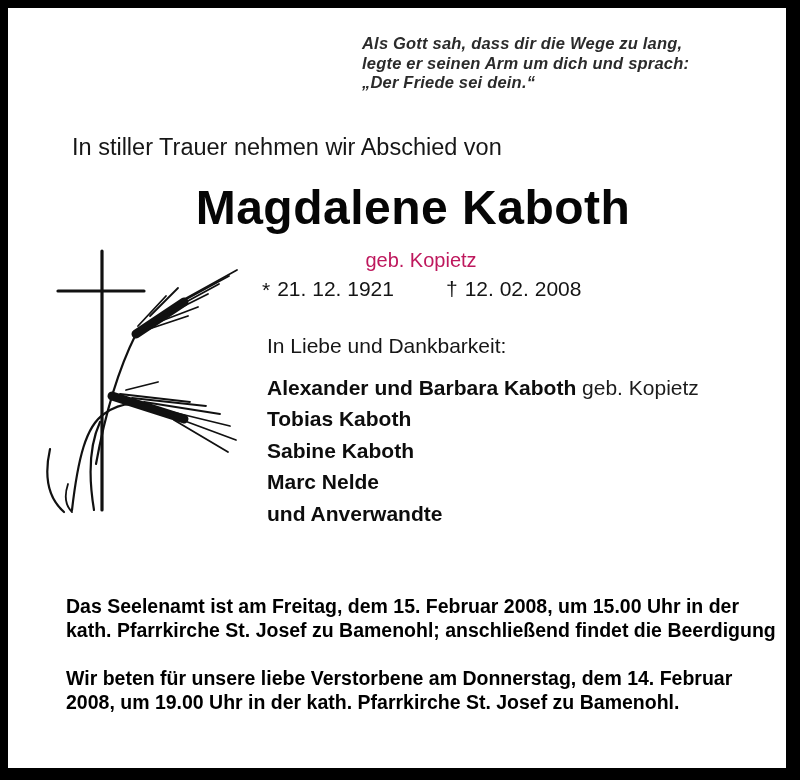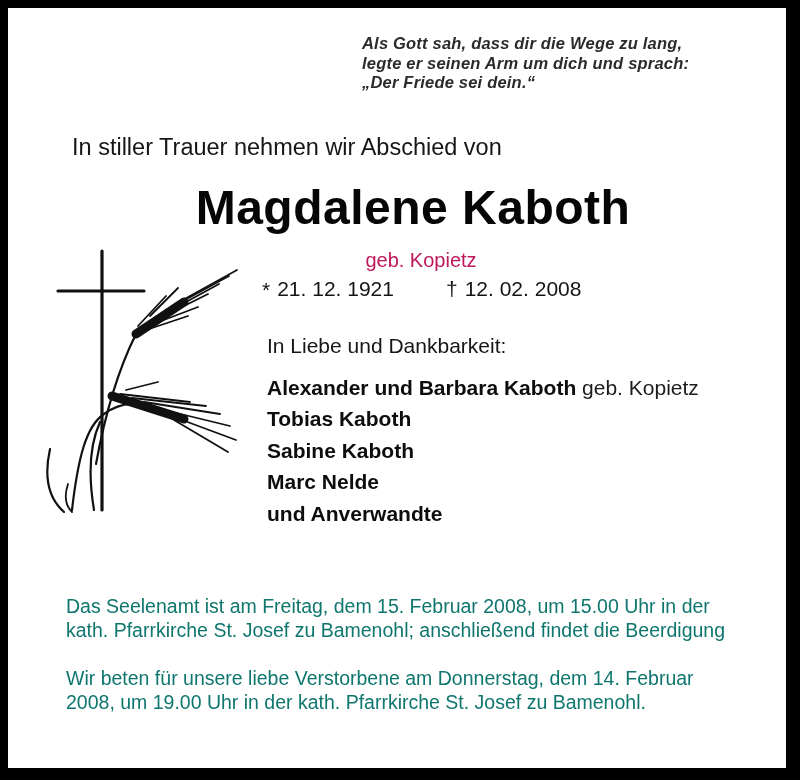--- a/index.html
+++ b/index.html
@@ -69,21 +69,22 @@
   .mourners .m-suffix{font-weight:normal;color:#1c1c1c;}
   .address{
     left:58px;top:540px;
     font-size:20px;color:#141414;
   }
   .address .addr-bold{font-weight:bold;}
   .para{
     left:58px;
     font-size:19.5px;
     line-height:24px;
-    color:#0f766e;
+    color:#000000;
+    font-weight:bold;
   }
   .p1{top:578px;}
   .p2{top:650px;}
   .p3{top:703px;}
   .illustration{left:30px;top:228px;width:230px;height:275px;}
   .illustration svg{display:block;width:100%;height:100%;}
 </style>
 </head>
 <body>
 

